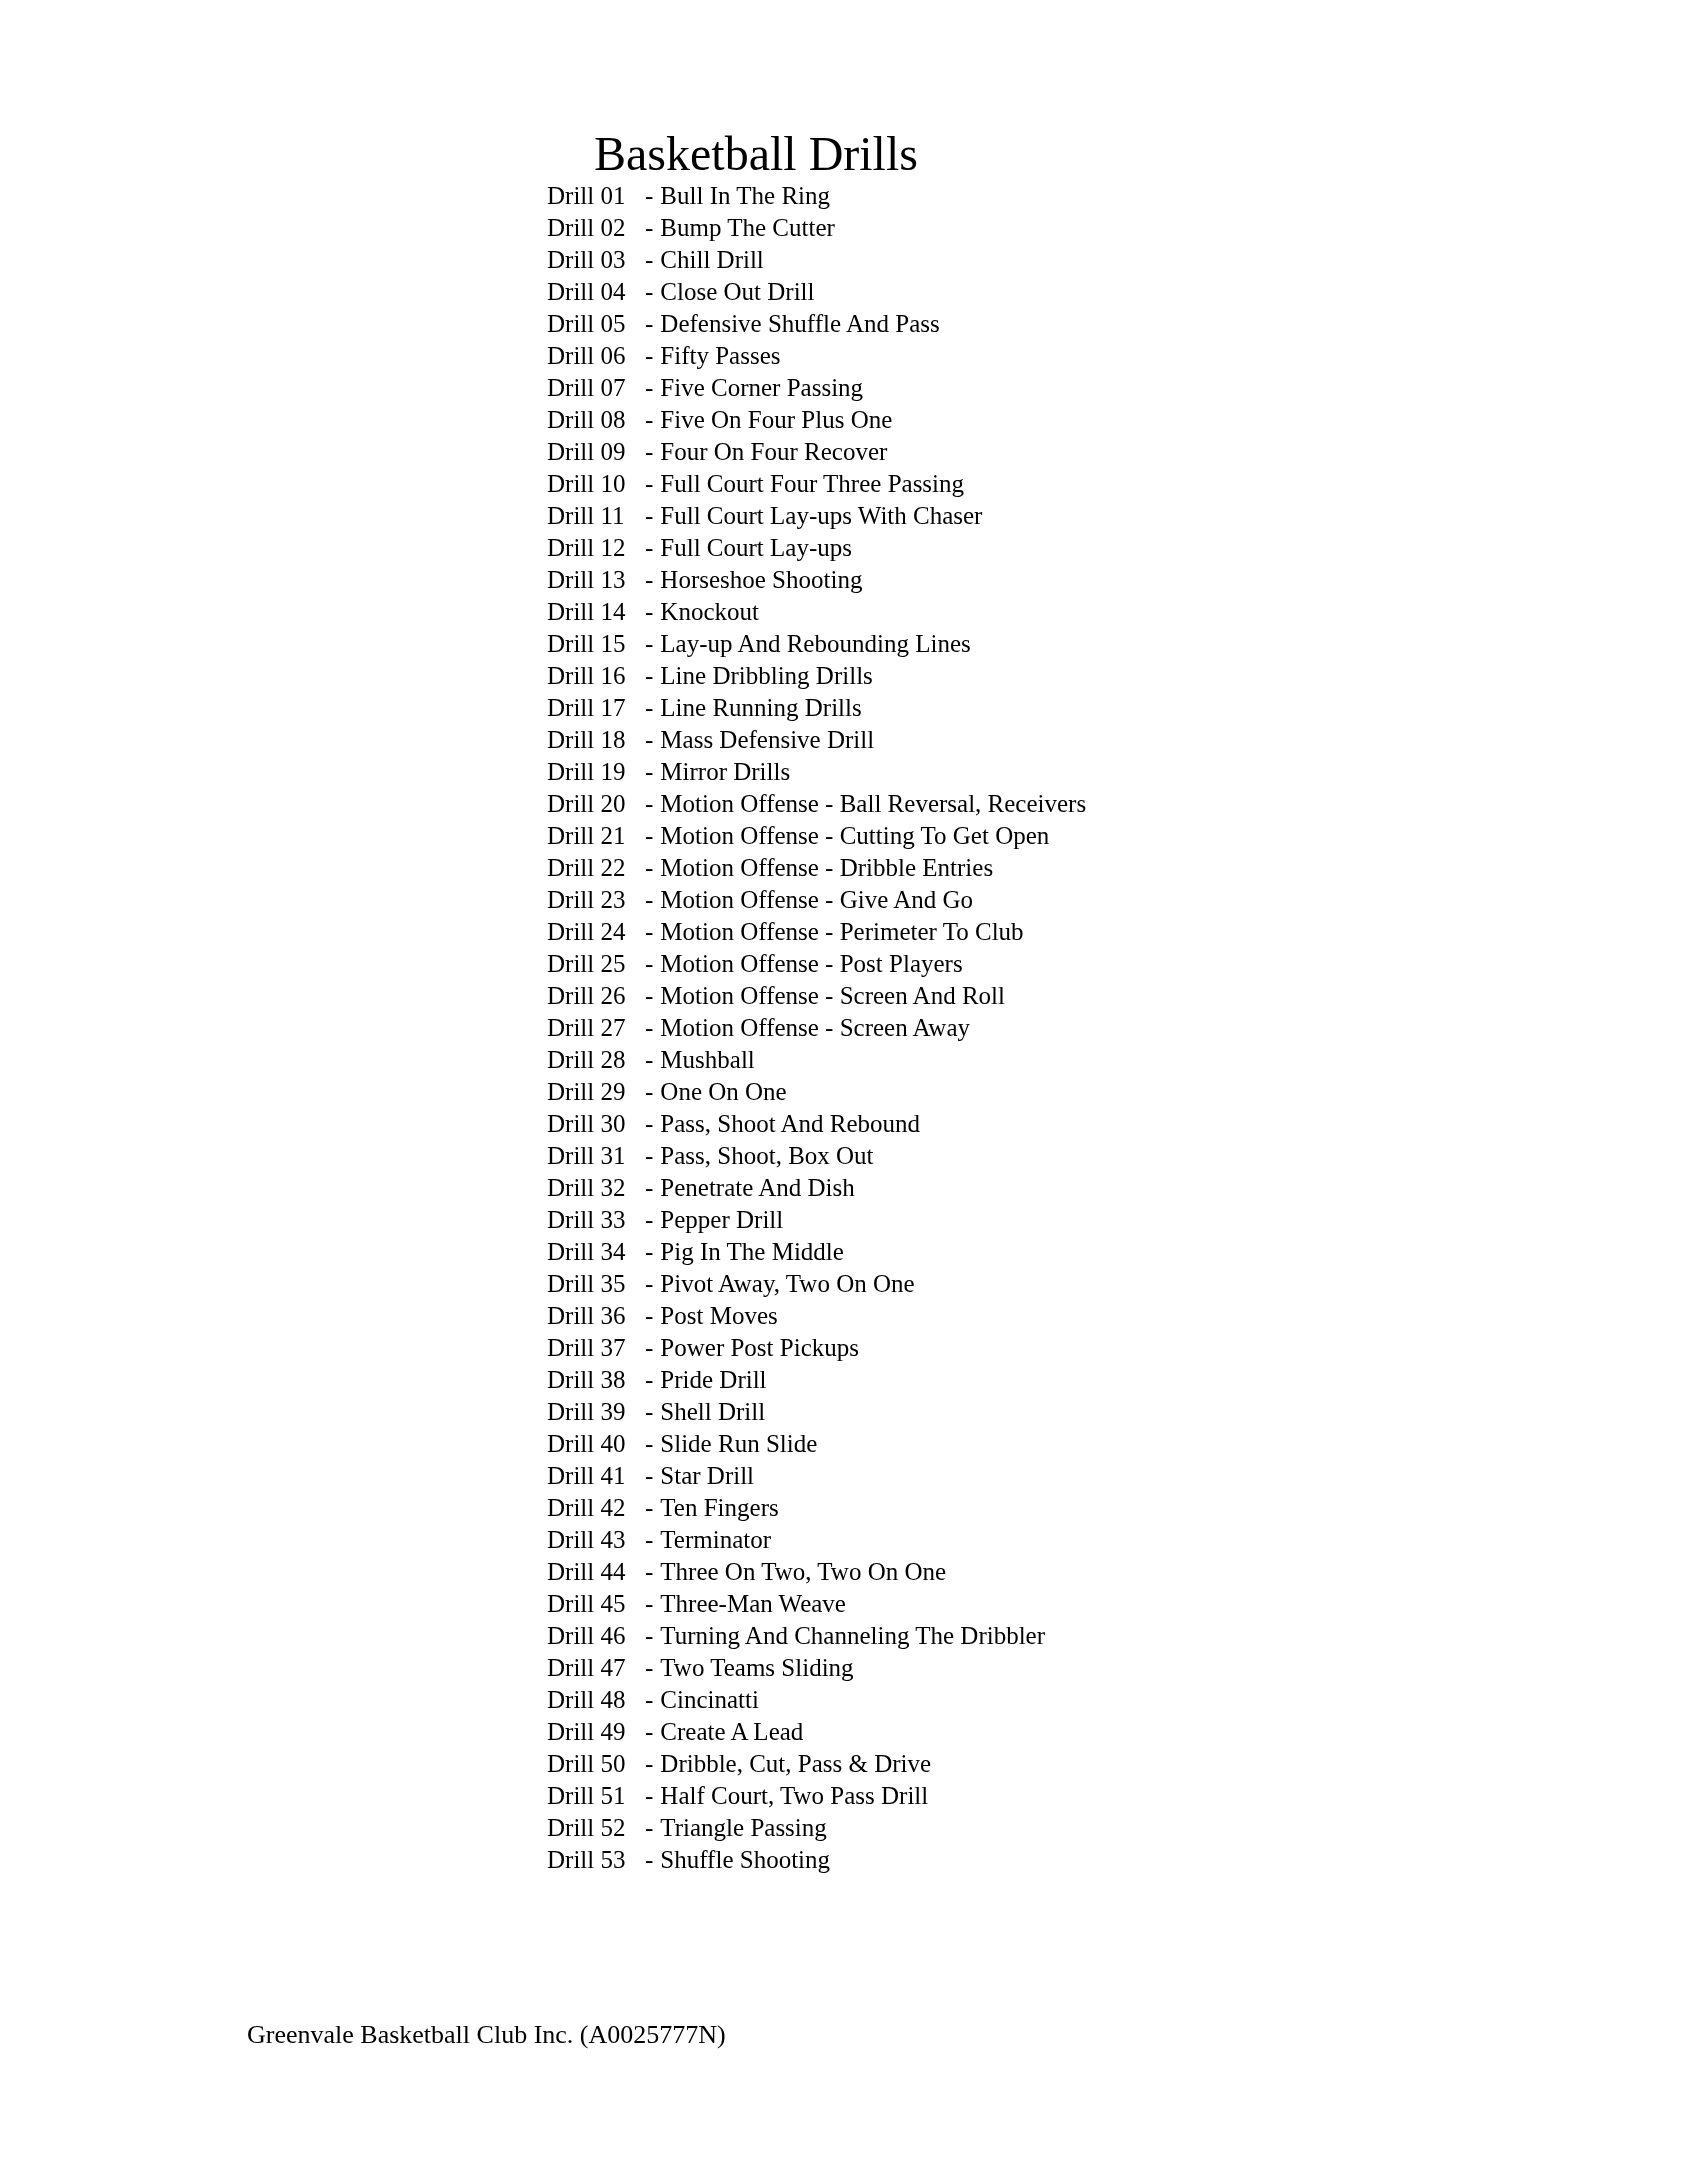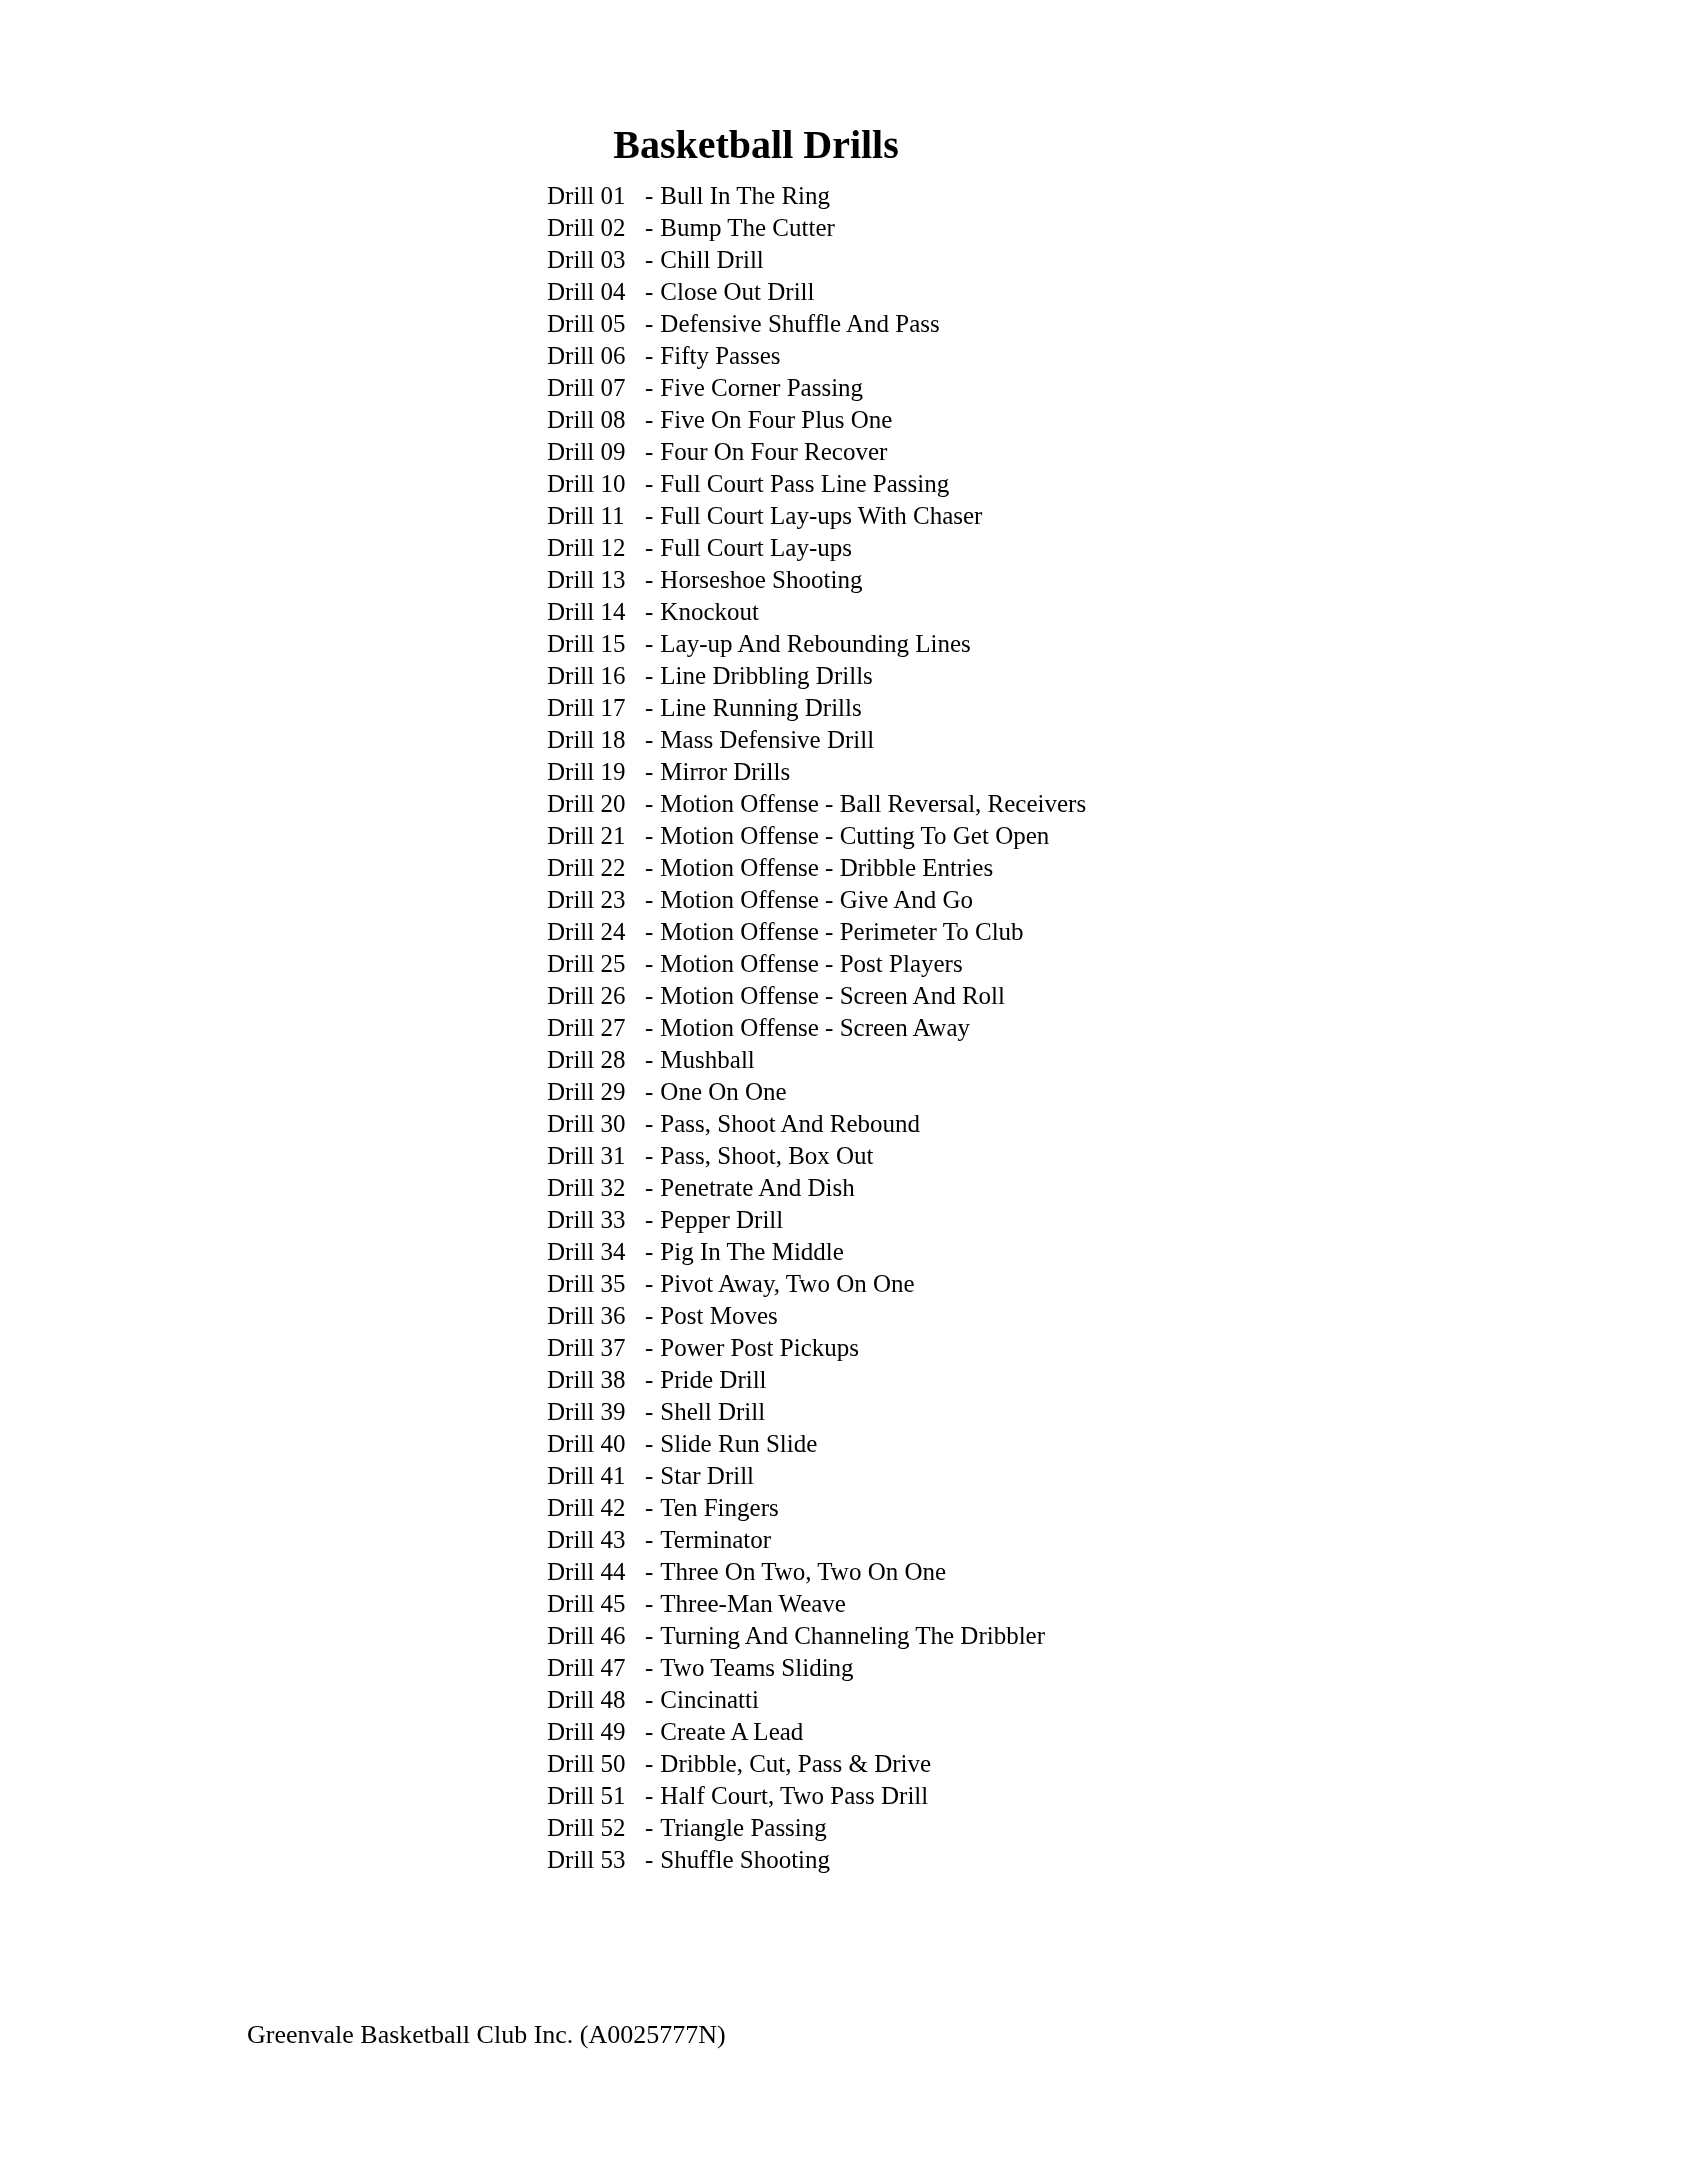--- a/index.html
+++ b/index.html
@@ -19,22 +19,22 @@
     position: absolute;
     inset: 0;
     background: #ffffff;
   }
   .page-title {
     position: absolute;
     top: 98px;
     left: 0;
     width: 1512px;
     text-align: center;
-    font-size: 40px;
-    font-weight: 700;
+    font-size: 48px;
+    font-weight: 400;
     line-height: 1;
     white-space: nowrap;
   }
   .drill-list {
     position: absolute;
     left: 547px;
     top: 180px;
     font-size: 25px;
     line-height: 32px;
   }
@@ -120,21 +120,21 @@
 
   <div class="drill-row">
     <span class="drill-num">Drill 09</span>
     <span class="drill-sep">-</span>
     <span class="drill-name">Four On Four Recover</span>
   </div>
 
   <div class="drill-row">
     <span class="drill-num">Drill 10</span>
     <span class="drill-sep">-</span>
-    <span class="drill-name">Full Court Pass Line Passing</span>
+    <span class="drill-name">Full Court Four Three Passing</span>
   </div>
 
   <div class="drill-row">
     <span class="drill-num">Drill 11</span>
     <span class="drill-sep">-</span>
     <span class="drill-name">Full Court Lay-ups With Chaser</span>
   </div>
 
   <div class="drill-row">
     <span class="drill-num">Drill 12</span>

